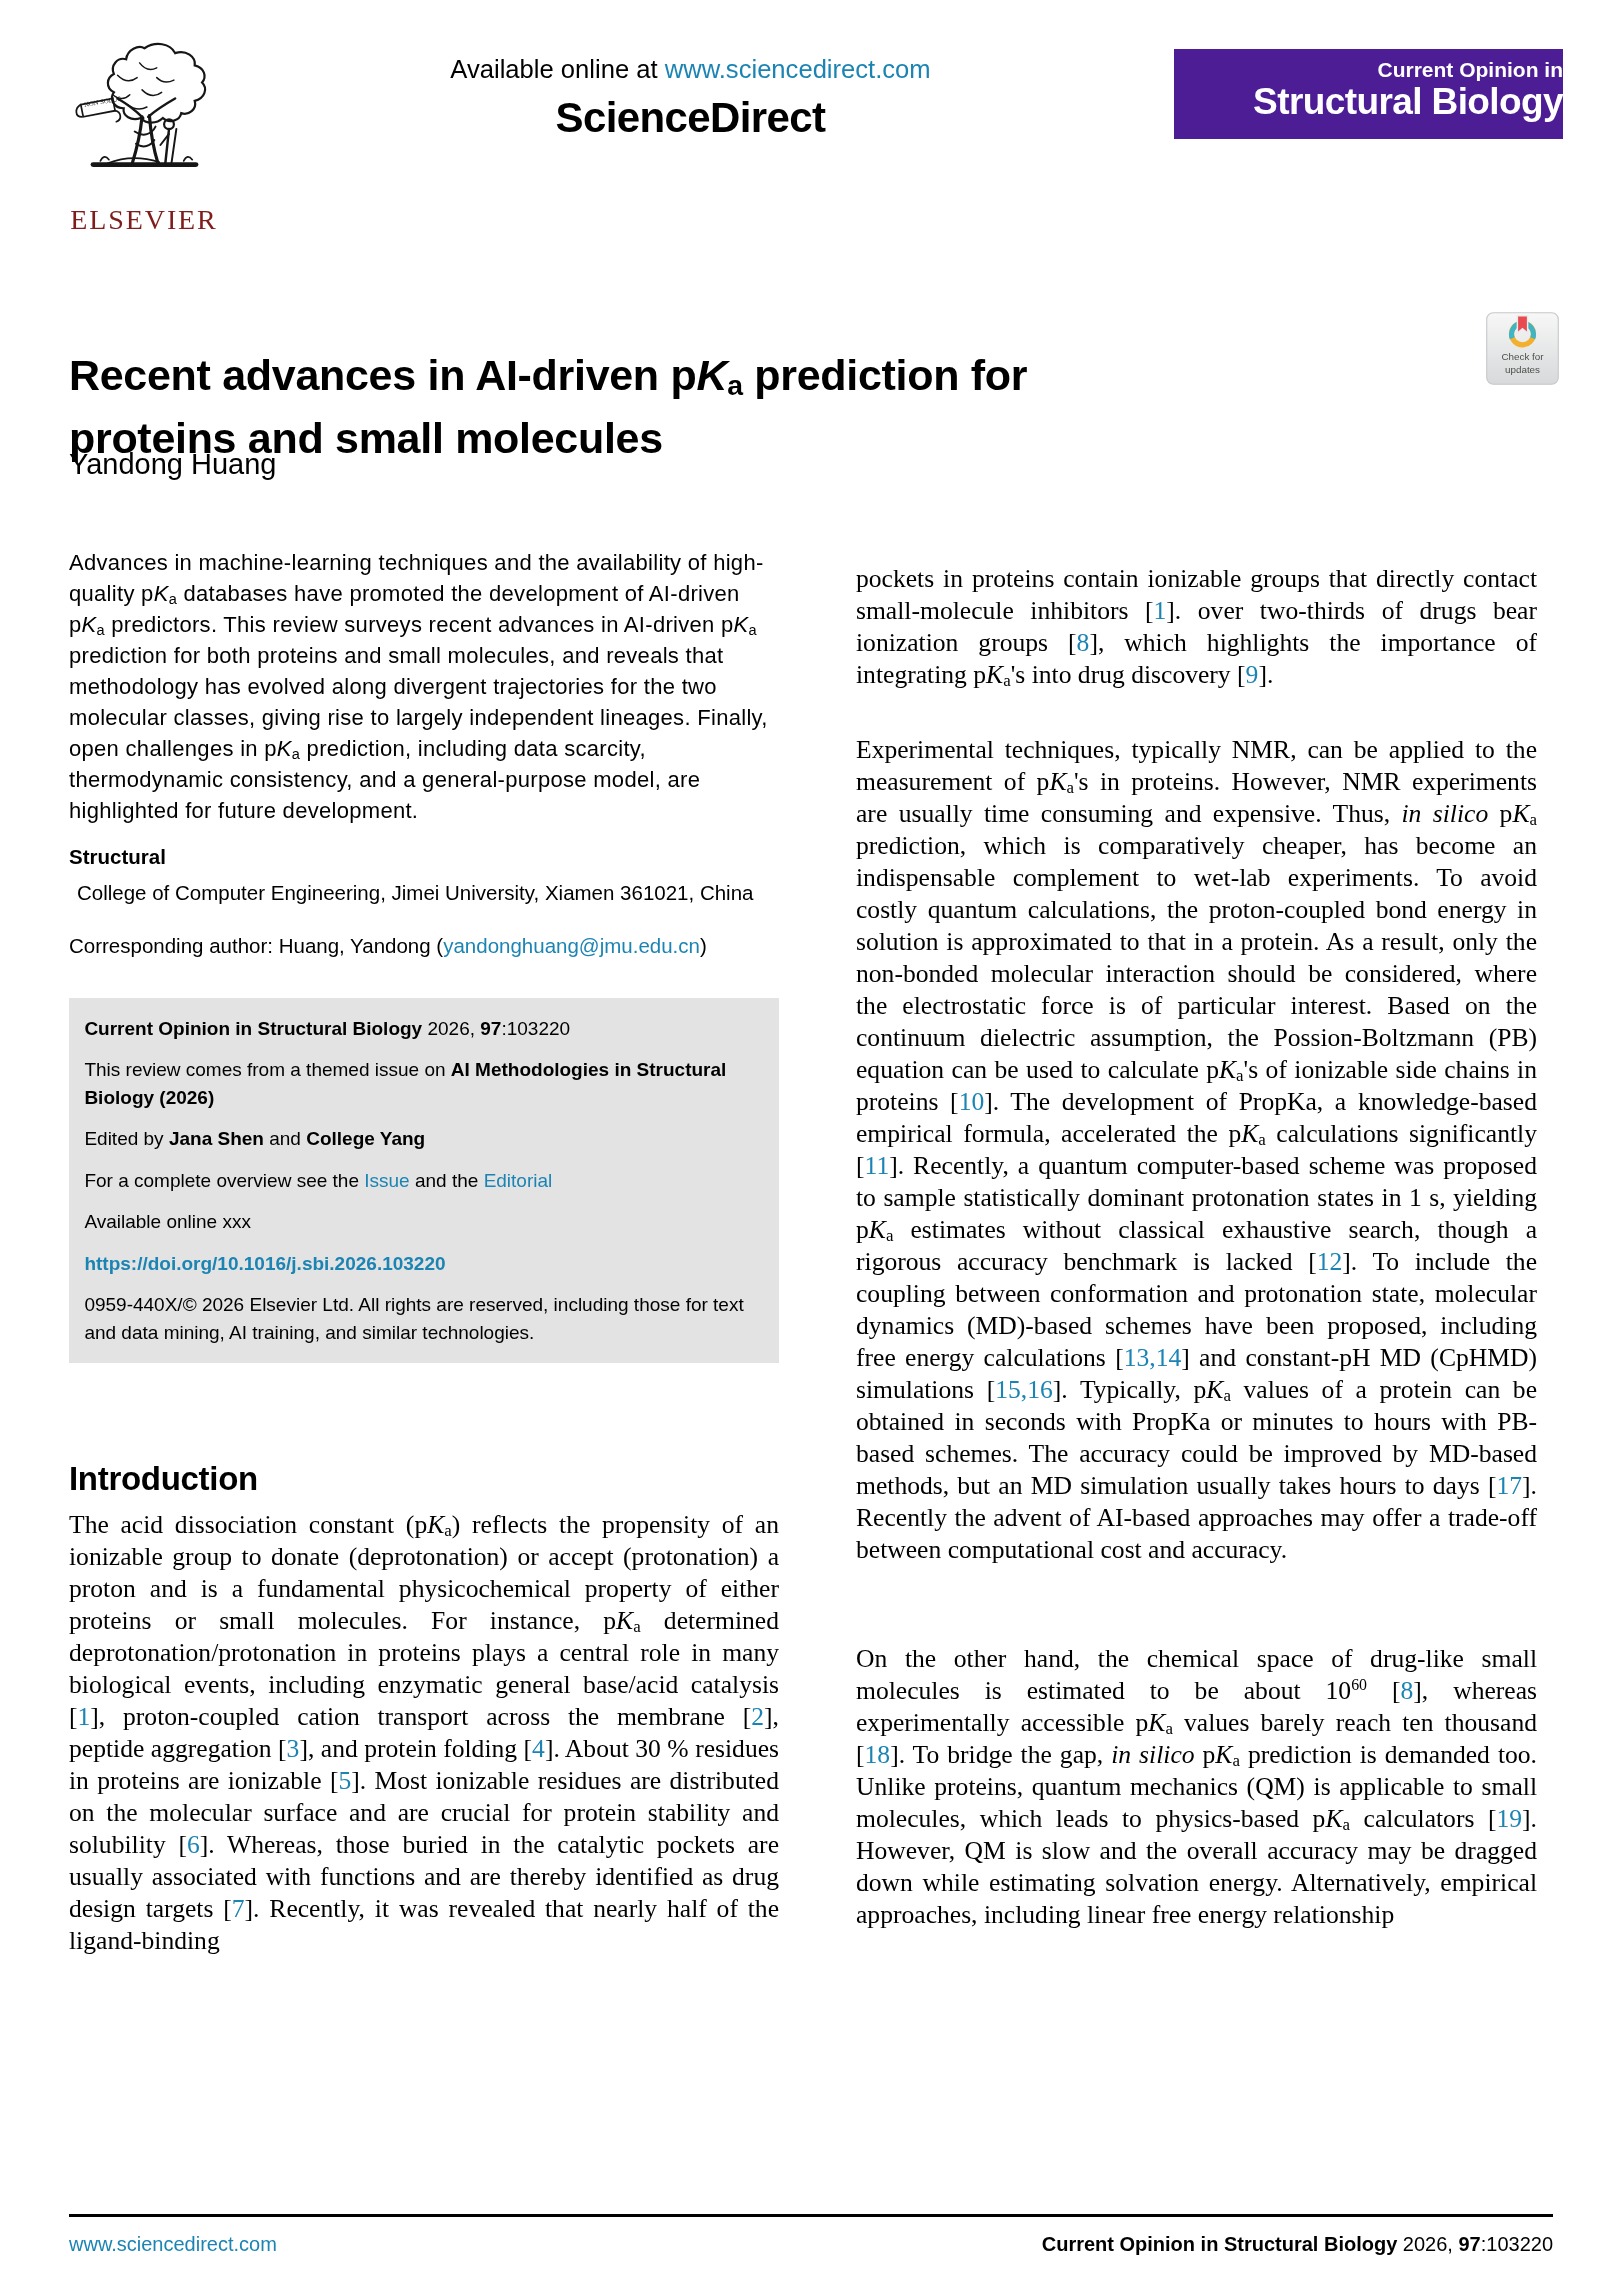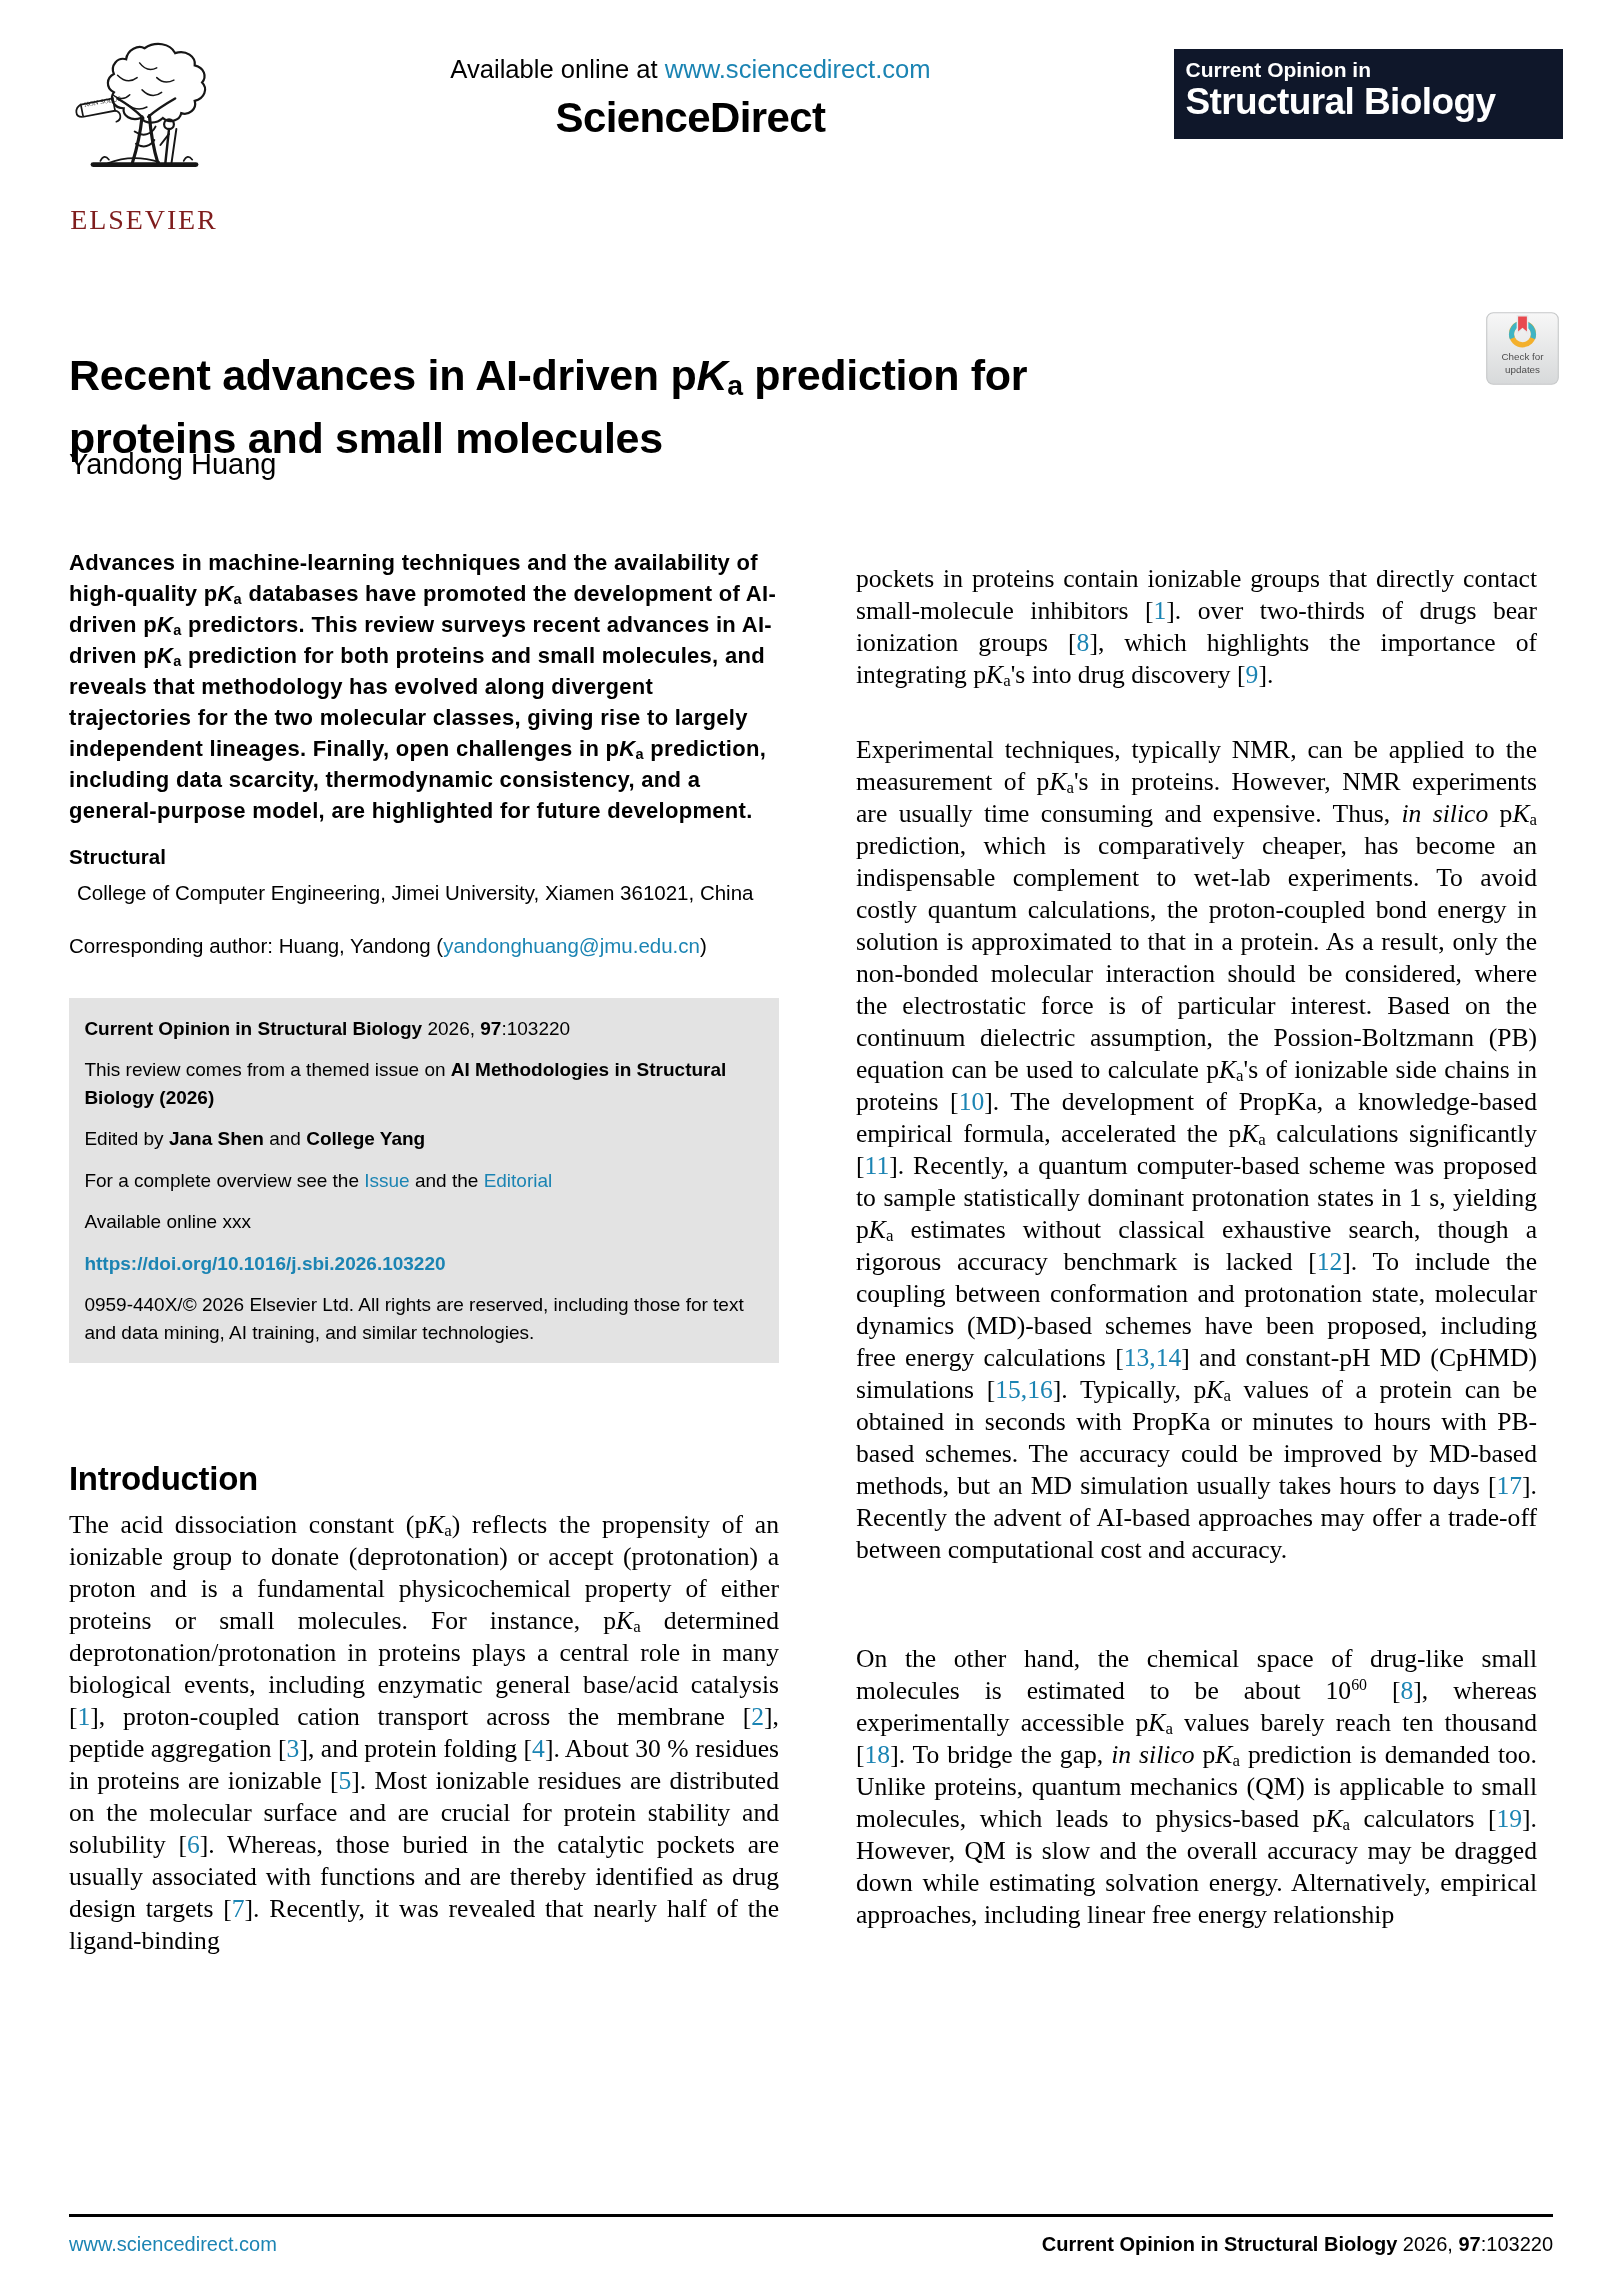--- a/index.html
+++ b/index.html
@@ -39,21 +39,21 @@
   .author{position:absolute;left:69px;top:448px;font-size:29px;}
   .badge{position:absolute;left:1486px;top:312px;width:73px;height:61px;cursor:pointer;}
   
   .columns{
     position:absolute;left:69px;top:547px;width:1484px;
     display:flex;gap:61px;align-items:flex-start;
   }
   .col-left{width:710px;}
   .col-right{width:713px;}
   .abstract{
-    margin:0;font-size:22px;line-height:31px;letter-spacing:0.3px;text-align:left;font-weight:bold;
+    margin:0;font-size:22px;line-height:31px;letter-spacing:0.3px;text-align:left;
   }
   .addr-head{margin:16.6px 0 0 0;font-size:20.5px;font-weight:bold;line-height:28px;}
   .addr{margin:8px;font-size:20.5px;line-height:28px;}
   .corr{margin:25.6px 0 0 0;font-size:20.5px;line-height:28px;}
   .infobox{
     margin-top:38px;background:#e3e3e3;
     padding:16.6px 15.4px;box-sizing:border-box;width:710px;
   }
   .infobox p{margin:0;font-size:19px;line-height:27.5px;}
   .infobox p + p{margin-top:14px;}
@@ -121,21 +121,21 @@
       <text x="11" y="54" font-size="5.5" fill="#161616" font-family="Liberation Serif, serif" transform="rotate(-10 11 54)">NON SOLUS</text>
     </svg>
     <div class="elsevier-word">ELSEVIER</div>
   </div>
 
   <div class="header-center">
     <div class="avail"><span>Available online at </span><span class="lnk">www.sciencedirect.com</span></div>
     <div class="sd-brand">ScienceDirect</div>
   </div>
 
-  <div class="banner" style="background:#0f172a;">
+  <div class="banner" style="background:#4c1d95;text-align:right;">
     <div class="banner-l1">Current Opinion in</div>
     <div class="banner-l2">Structural Biology</div>
   </div>
 
   <h1 class="title"><span>Recent advances in AI-driven p<span class="pk-i">K</span><span class="t-sub">a</span> prediction for</span><br><span>proteins and small molecules</span></h1>
   <div class="author">Yandong Huang</div>
 
   <div class="badge">
     <svg width="73" height="73" viewBox="0 0 100 100">
       <defs>

